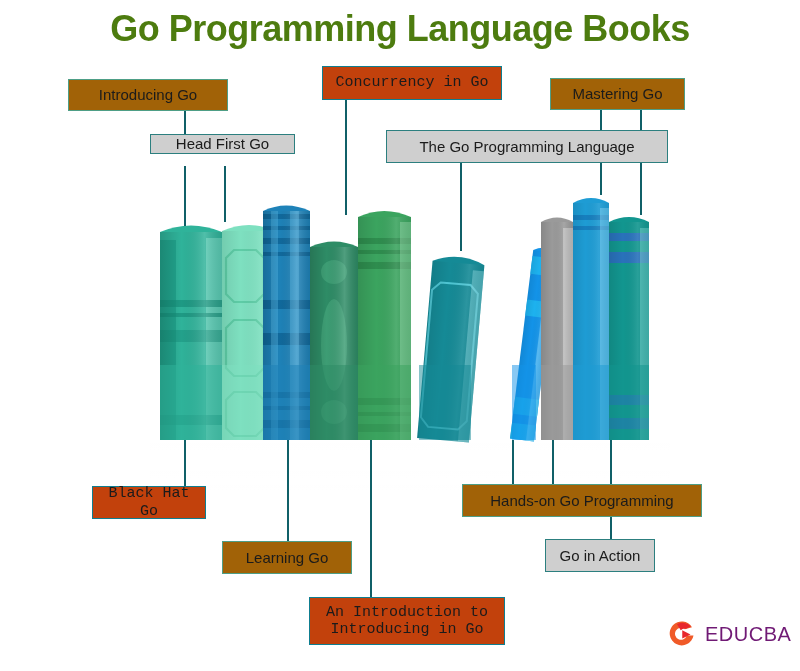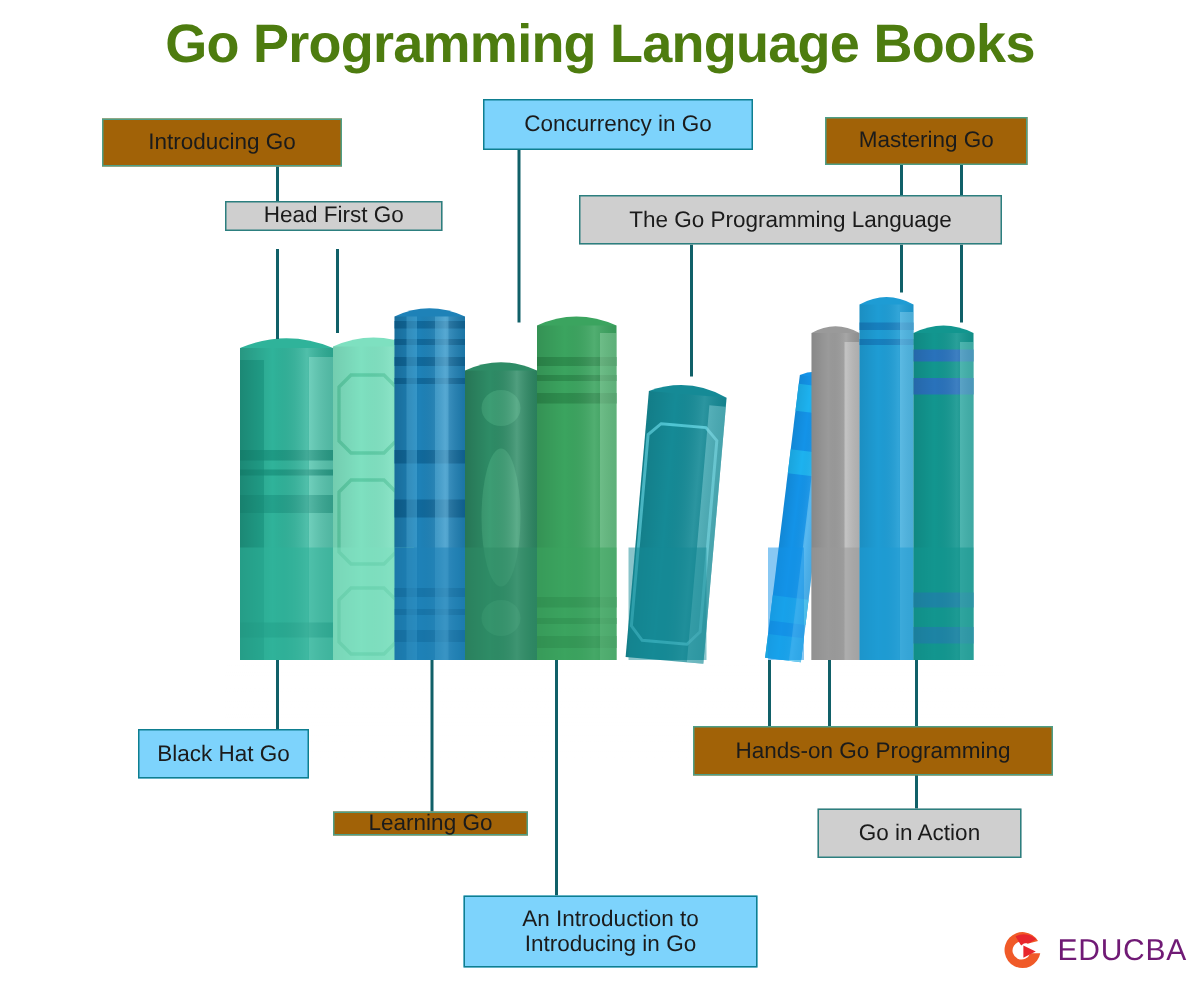--- a/index.html
+++ b/index.html
@@ -25,21 +25,21 @@
   .lbl{
     position:absolute;box-sizing:border-box;
     display:flex;align-items:center;justify-content:center;
     border:1px solid #2C7F7F;
     font-size:15px;color:#1b1b1b;line-height:1.15;
     text-align:center;padding:0 8px;
     font-family:"Liberation Sans", sans-serif;
   }
   .lbl.green{background:#a16207;border-color:#4E9E86;}
   .lbl.gray{background:#CFCFCF;border-color:#2C7F7F;}
-  .lbl.teal{background:#7dd3fc;border-color:#0E7E90;}
+  .lbl.teal{background:#c2410c;border-color:#0E7E90;font-family:Liberation Mono, monospace;}
 
   
   #books{position:absolute;left:0;top:0;width:800px;height:671px;}
 
   
   .logo{position:absolute;left:668px;top:619px;display:flex;align-items:center;gap:7px;}
   .logo-text{font-size:20px;color:#701a75;letter-spacing:0.5px;font-family:"Liberation Sans", sans-serif;}
 </style>
 </head>
 <body>
@@ -228,25 +228,25 @@
   <div class="lbl gray" style="left:386px;top:130px;width:282px;height:33px;">
     <span>The Go Programming Language</span>
   </div>
 
   <div class="lbl green" style="left:462px;top:484px;width:240px;height:33px;">
     <span>Hands-on Go Programming</span>
   </div>
 
   <div class="line" style="left:610px;top:519px;height:20px;"></div>
 
-  <div class="lbl green" style="left:222px;top:541px;width:130px;height:16px;">
+  <div class="lbl green" style="left:222px;top:541px;width:130px;height:33px;">
     <span>Learning Go</span>
   </div>
 
-  <div class="lbl gray" style="left:545px;top:539px;width:136px;height:33px;justify-content:center;">
+  <div class="lbl gray" style="left:545px;top:539px;width:110px;height:33px;justify-content:center;">
     <span>Go in Action</span>
   </div>
 
   <div class="lbl teal" style="left:309px;top:597px;width:196px;height:48px;">
     <span style="white-space:pre-line;">An Introduction to
 Introducing in Go</span>
   </div>
 
   <div class="logo">
     <svg width="30" height="30" viewBox="0 0 40 40" xmlns="http://www.w3.org/2000/svg">

